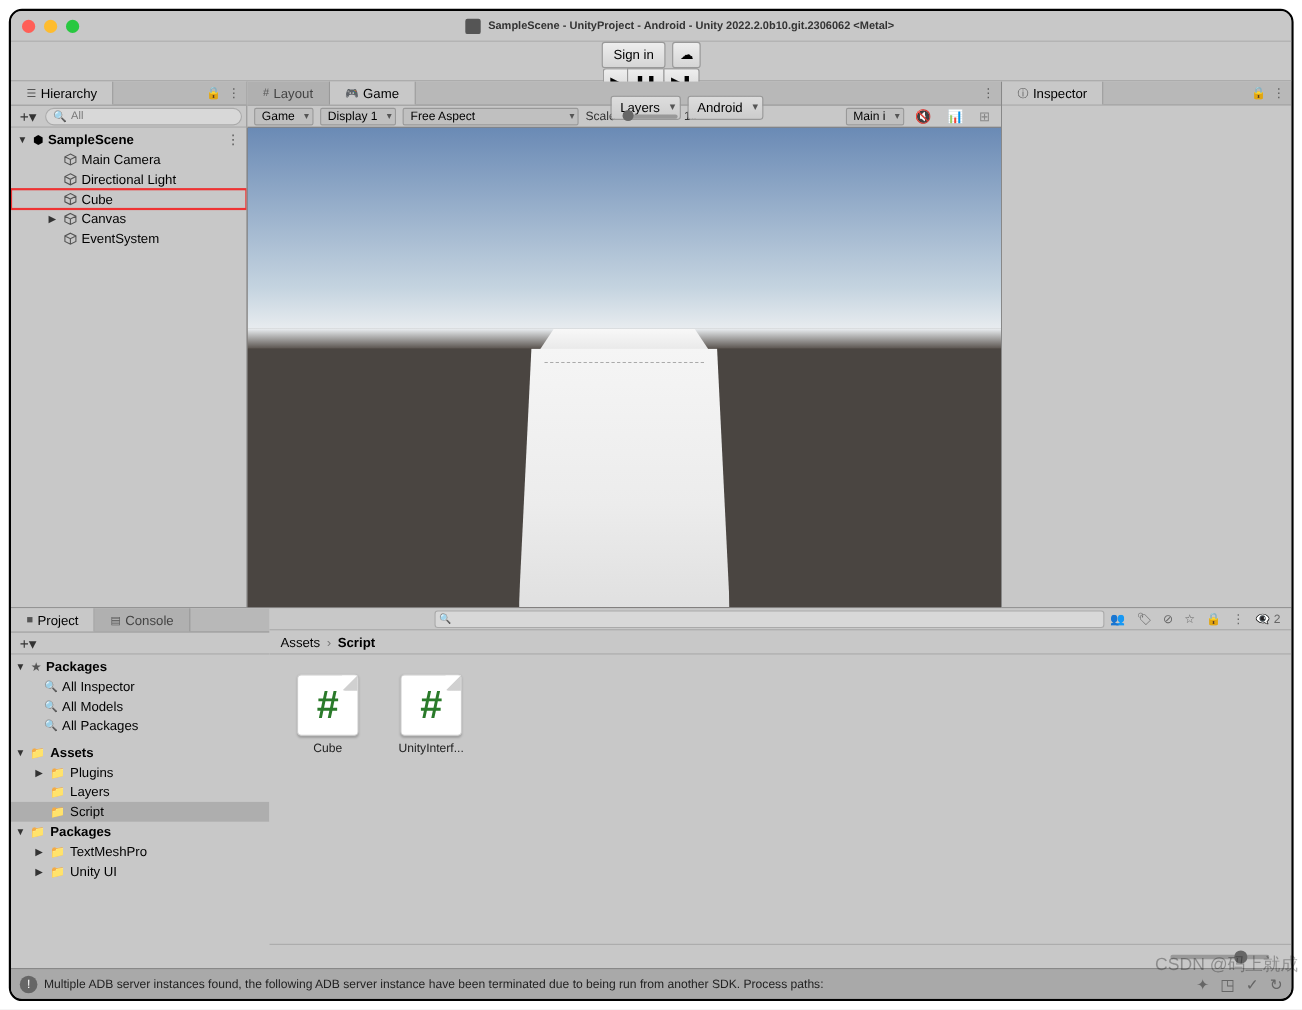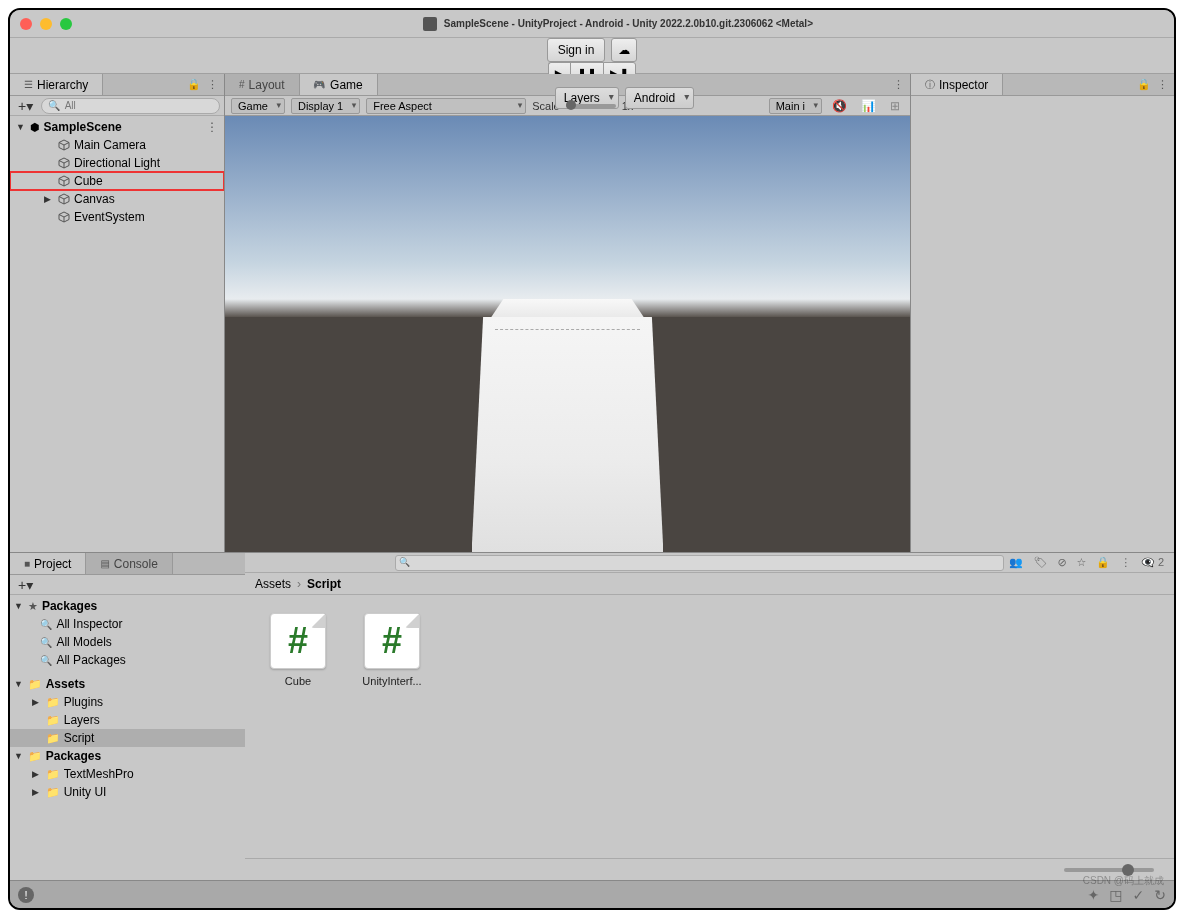--- a/index.html
+++ b/index.html
@@ -99,21 +99,21 @@
 .asset { width:70px; display:flex; flex-direction:column; align-items:center; gap:6px; cursor:pointer; }
 .asset-icon { width:56px; height:56px; background:#fff; border:1px solid #ccc; border-radius:4px; display:flex; align-items:center; justify-content:center; box-shadow:0 1px 2px rgba(0,0,0,.2); position:relative; }
 .asset-icon::before { content:""; position:absolute; top:0; right:0; width:14px; height:14px; background:linear-gradient(135deg,#fff 48%, #d0d0d0 52%); border-bottom-left-radius:3px; }
 .asset-hash { font-size:36px; font-weight:bold; color:#2a7a2a; }
 .asset-label { font-size:11px; color:#222; text-align:center; max-width:70px; white-space:nowrap; overflow:hidden; text-overflow:ellipsis; }
 .proj-footer { height:22px; border-top:1px solid #aaa; display:flex; align-items:center; justify-content:flex-end; padding:0 20px; }
 .slider { width:90px; height:4px; background:#999; border-radius:2px; position:relative; }
 .slider-thumb { position:absolute; right:20px; top:-4px; width:12px; height:12px; background:#666; border-radius:50%; }
 
 .status-icon { width:16px;height:16px;border-radius:50%;background:#666;color:#fff;display:inline-flex;align-items:center;justify-content:center;font-size:11px;margin-right:6px; }
-.watermark { position:absolute; right:20px; bottom:30px; font-size:10px; color:rgba(0,0,0,.3); }
+.watermark { position:absolute; right:4px; bottom:30px; font-size:16px; color:rgba(0,0,0,.3); }
 .status-right { margin-left:auto; display:flex; gap:10px; color:#666; font-size:14px; }
 
 .tabs-row { display:flex; align-items:stretch; height:22px; width:100%; background:#b8b8b8; border-bottom:1px solid #999;}
 </style>
 </head>
 <body>
 
 <div class="window">
 
   <div class="titlebar">
@@ -401,20 +401,21 @@
           <div class="slider">
             <div class="slider-thumb"></div>
           </div>
         </div>
       </div>
 
     </div>
 
     <div class="statusbar">
       <span class="status-icon">!</span>
+      <span>Multiple ADB server instances found, the following ADB server instance have been terminated due to being run from another SDK. Process paths:</span>
       <div class="status-right">
         <span>✦</span>
         <span>◳</span>
         <span>✓</span>
         <span>↻</span>
       </div>
     </div>
 
   </div>
 </div>

